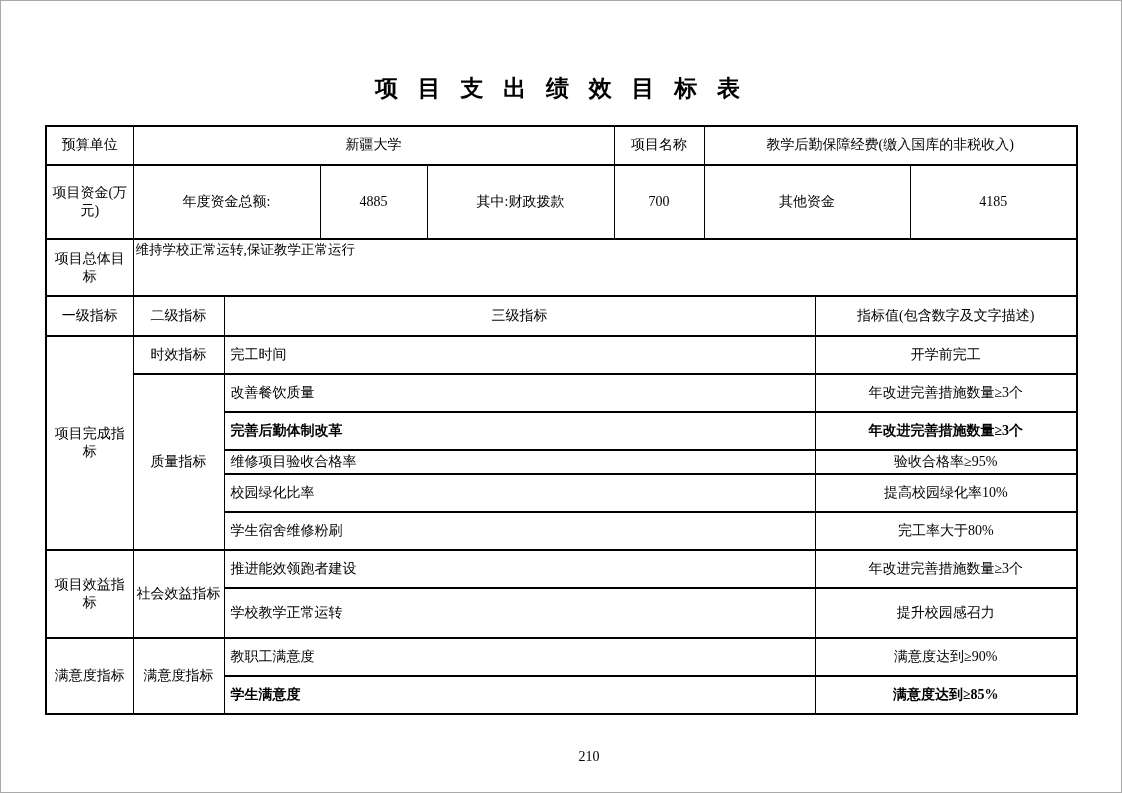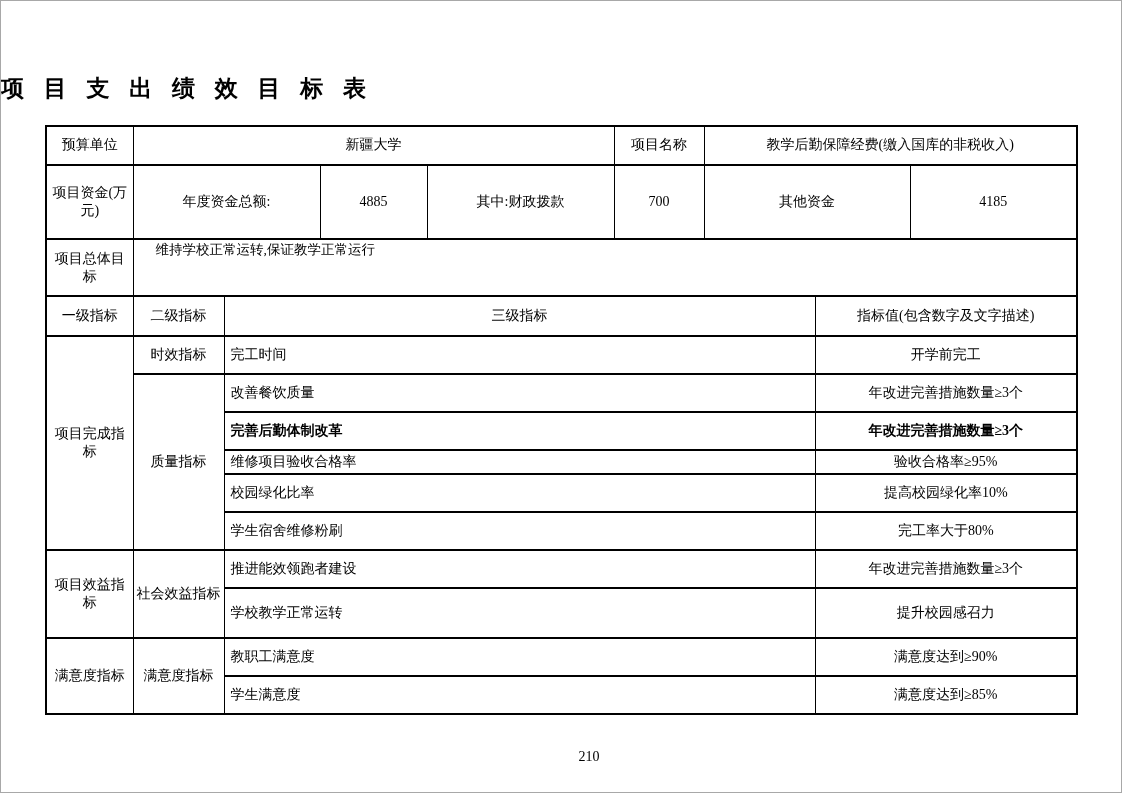--- a/index.html
+++ b/index.html
@@ -12,20 +12,21 @@
     box-sizing: border-box;
     font-family: "Liberation Serif", "DejaVu Serif", serif;
     color: #000000;
     overflow: hidden;
   }
   .doc-title {
     position: absolute;
     top: 72px;
     left: 0;
     width: 100%;
+    text-align: center;
     font-size: 23px;
     font-weight: bold;
     letter-spacing: 7px;
     white-space: pre;
   }
   table.main {
     position: absolute;
     left: 44px;
     top: 124px;
     width: 1031px;
@@ -44,21 +45,21 @@
     padding: 1px 3px;
     overflow: hidden;
     line-height: 1.3;
     word-break: break-all;
   }
   td.b { font-weight: normal; }
   td.left { text-align: left; padding-left: 6px; }
   td.goal-content {
     text-align: left;
     vertical-align: top;
-    padding: 1px 22px;
+    padding: 1px 2px;
     font-size: 13.5px;
   }
   .pageno {
     position: absolute;
     top: 748px;
     left: 0;
     width: 100%;
     text-align: center;
     font-size: 14px;
     padding-left: 28px;
@@ -147,21 +148,21 @@
         <tr style="height: 50px;">
           <td colspan="5" class="left">学校教学正常运转</td>
           <td colspan="2">提升校园感召力</td>
         </tr>
         <tr style="height: 38px;">
           <td rowspan="2">满意度指标</td>
           <td rowspan="2">满意度指标</td>
           <td colspan="5" class="left">教职工满意度</td>
           <td colspan="2">满意度达到≥90%</td>
         </tr>
-        <tr style="height: 38px;">
+        <tr style="height: 38px; font-weight: bold;">
           <td colspan="5" class="left">学生满意度</td>
           <td colspan="2">满意度达到≥85%</td>
         </tr>
       </tbody>
   </table>
 
   <div class="pageno">210</div>
 
 </div>
 

